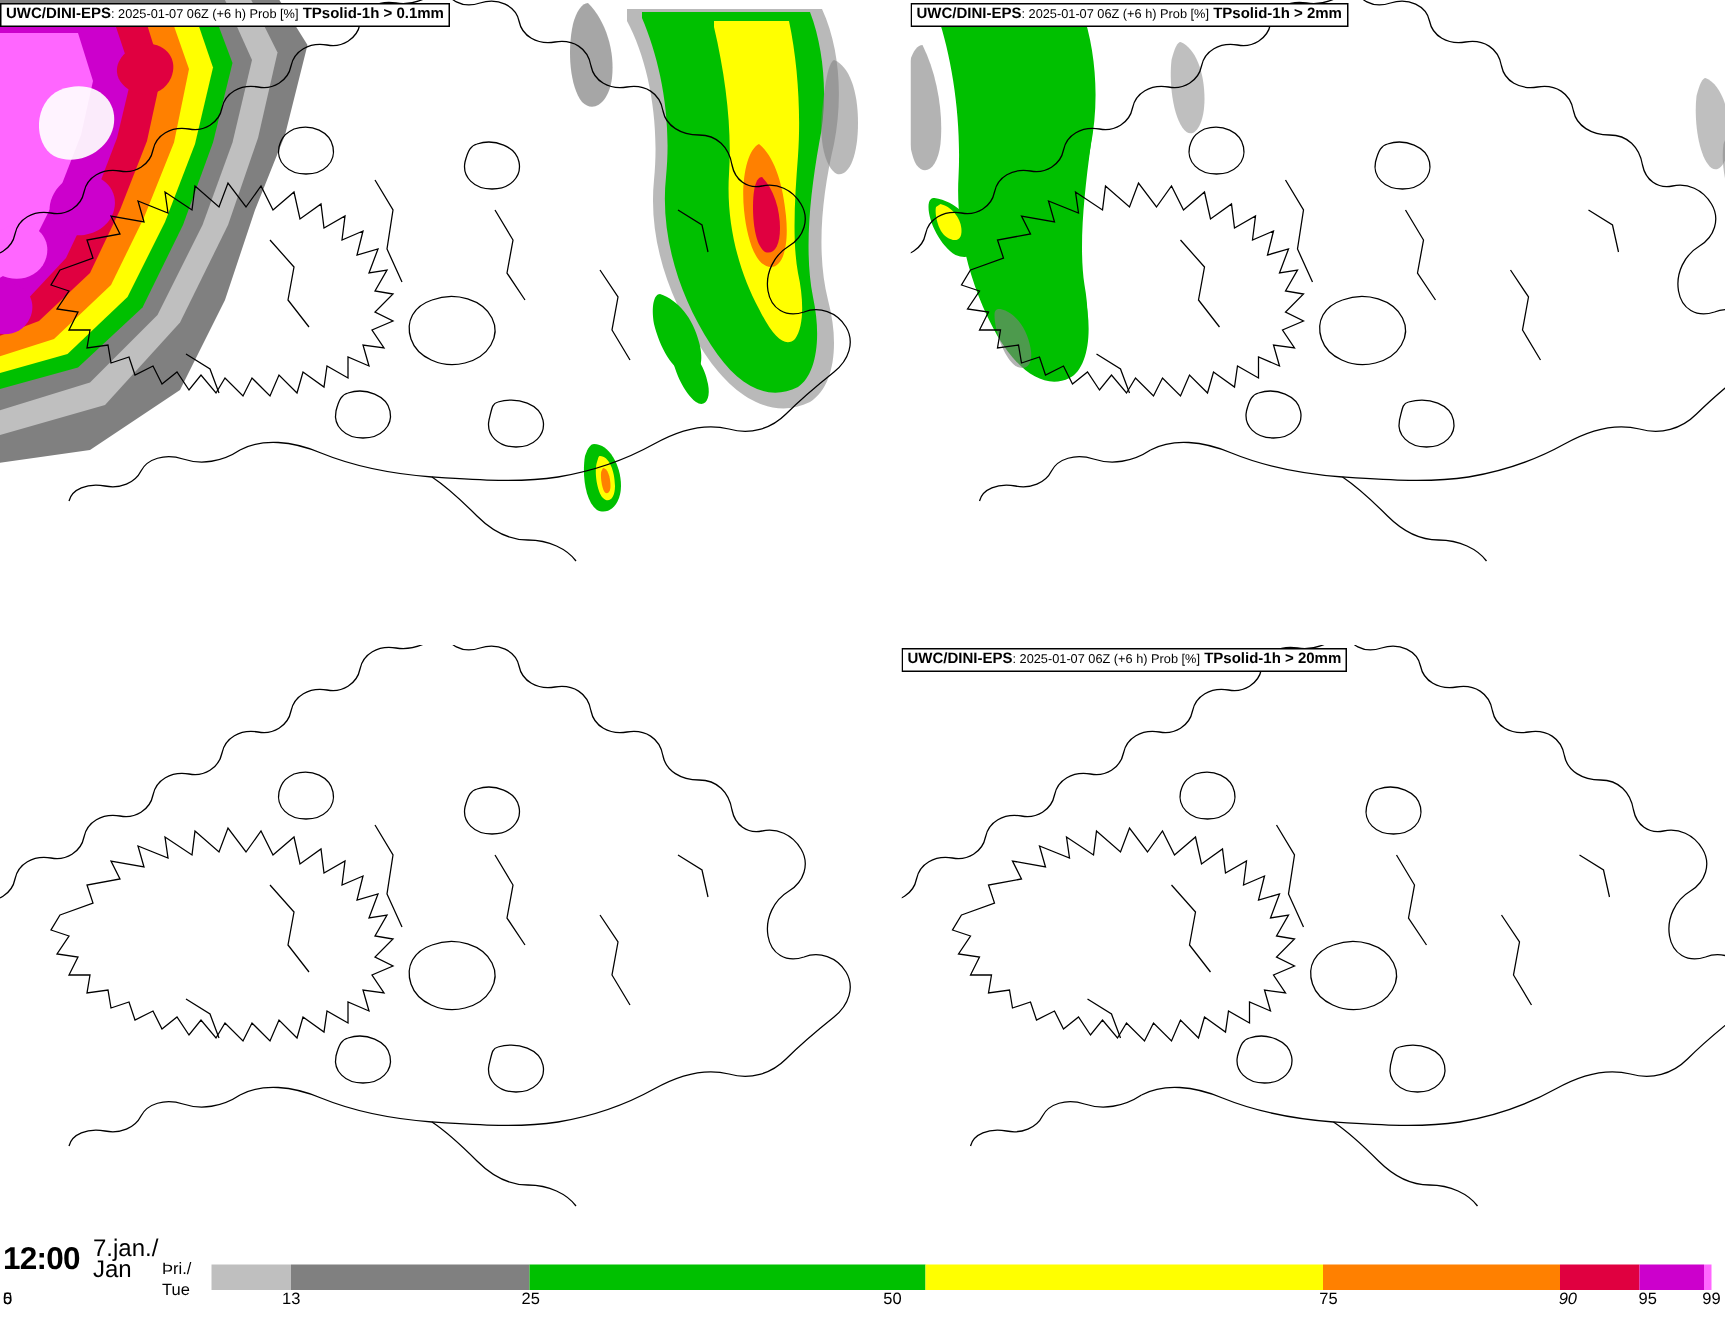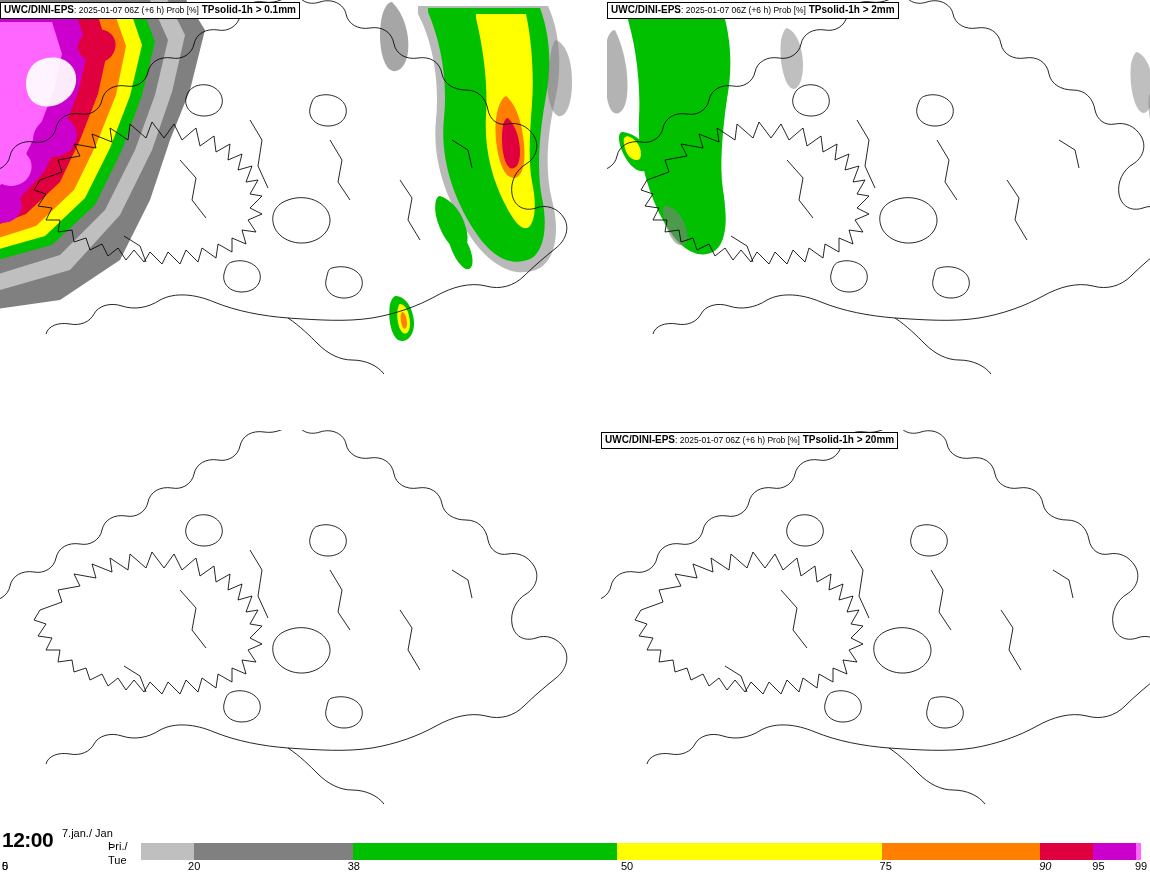--- a/index.html
+++ b/index.html
@@ -81,21 +81,21 @@
     top: 2px;
     font-size: 21px;
     font-weight: bold;
     letter-spacing: -0.5px;
     color: #000;
   }
   .time-date {
     position: absolute;
     left: 62px;
     top: 0px;
-    font-size: 11px;
+    font-size: 16px;
     color: #000;
     line-height: 14px;
   }
   .time-day {
     position: absolute;
     left: 62px;
     top: 13px;
     font-size: 11px;
     color: #000;
     line-height: 14px;
@@ -632,21 +632,21 @@
       <div class="cb-seg" style="background: rgb(0, 192, 0); flex: 25 0 0px;"></div>
       <div class="cb-seg" style="background: rgb(255, 255, 0); flex: 25 0 0px;"></div>
       <div class="cb-seg" style="background: rgb(255, 128, 0); flex: 15 0 0px;"></div>
       <div class="cb-seg" style="background: rgb(224, 0, 64); flex: 5 0 0px;"></div>
       <div class="cb-seg" style="background: rgb(204, 0, 204); flex: 4 0 0px;"></div>
       <div class="cb-seg" style="background: rgb(255, 102, 255); flex: 0.5 0 0px;"></div>
     </div>
   <div class="cb-labels">
       <div class="cb-label" style="left: 5px;">0</div>
       <div class="cb-label" style="left: 5px;">5</div>
-      <div class="cb-label" style="left: 194.191px;">20</div>
-      <div class="cb-label" style="left: 353.766px;">38</div>
-      <div class="cb-label" style="left: 627px; text-align: right;">50</div>
+      <div class="cb-label" style="left: 194.191px;">13</div>
+      <div class="cb-label" style="left: 353.766px;">25</div>
+      <div class="cb-label" style="left: 595px; text-align: right;">50</div>
       <div class="cb-label" style="left: 885.681px; text-align: center;">75</div>
       <div class="cb-label" style="left: 1045.26px; font-style: italic;">90</div>
       <div class="cb-label" style="left: 1098.45px;">95</div>
       <div class="cb-label" style="left: 1141px;">99</div>
     </div>
 </div>
 
 </body></html>

